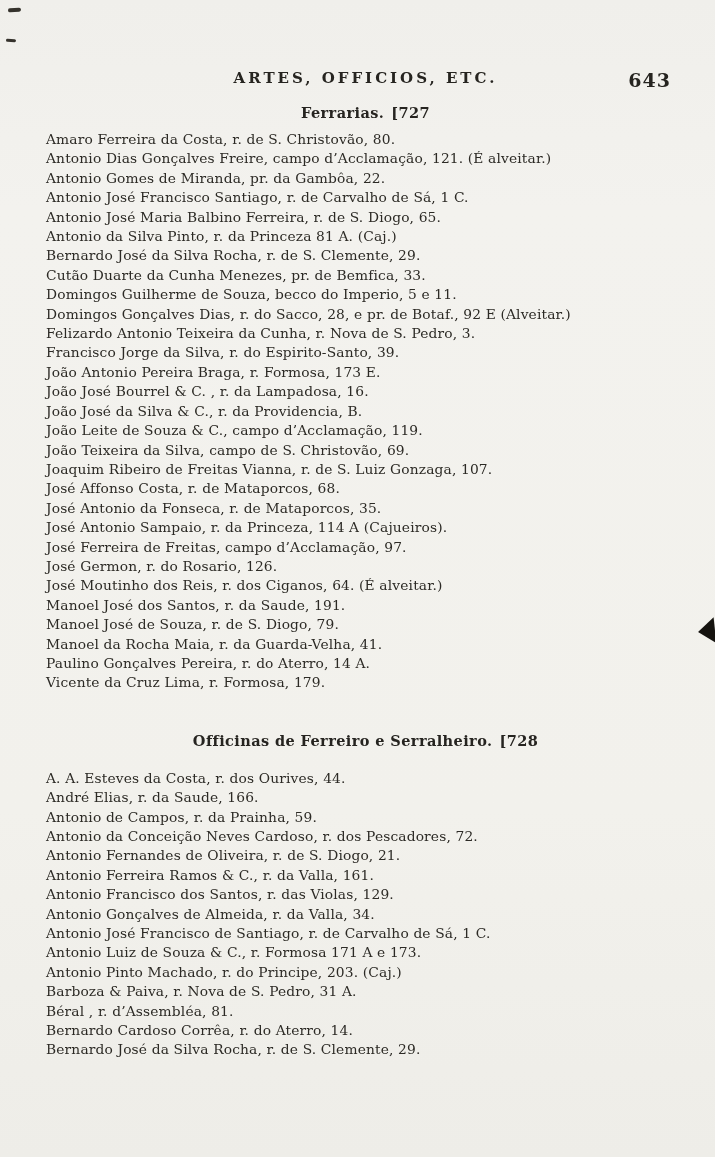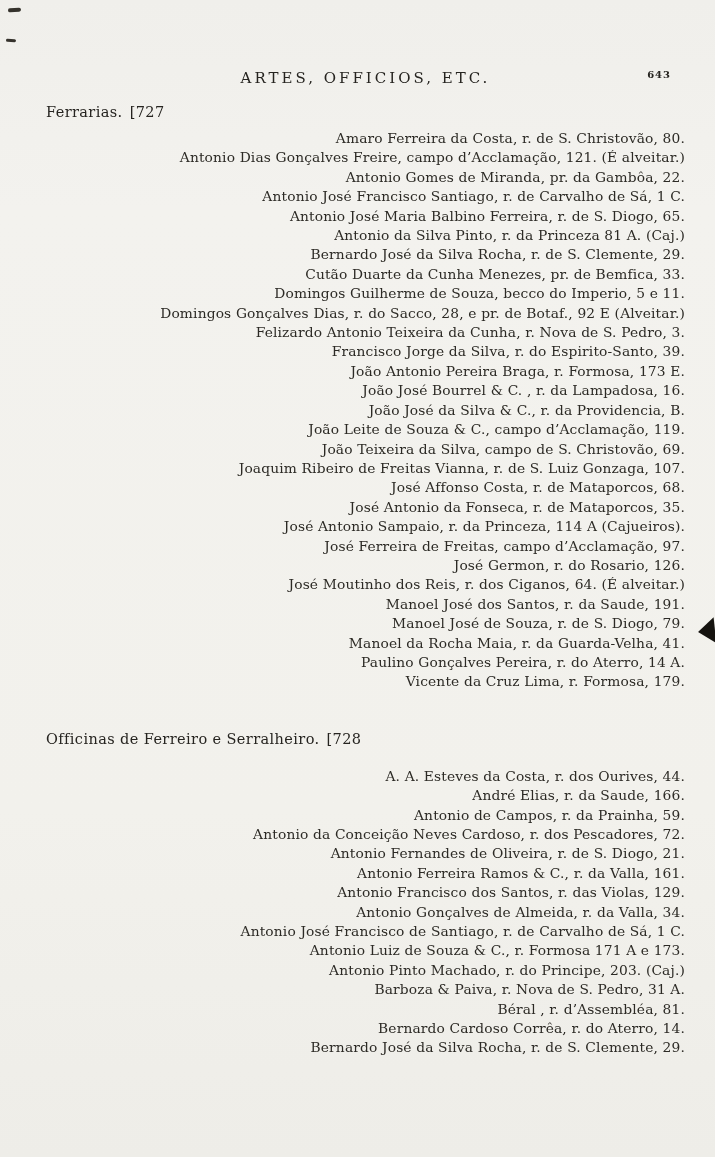--- a/index.html
+++ b/index.html
@@ -18,46 +18,47 @@
     background: linear-gradient(180deg, #f0efeb 0%, #f3f2ee 18%, #f2f1ec 70%, #eeede8 100%);
     overflow: hidden;
   }
   
   .running-head {
     position: relative;
     height: 20px;
     text-align: center;
   }
   .head-title {
-    font-weight: normal;
+    font-weight: bold;
     font-size: 15px;
     letter-spacing: 3px;
     color: #262420;
   }
   .page-num {
     position: absolute;
     right: 14px;
     top: 1px;
     font-weight: bold;
-    font-size: 10px;
+    font-size: 19px;
     letter-spacing: 1px;
     color: #262420;
   }
   
   .section-title {
+    text-align: center;
     font-size: 14.5px;
-    font-weight: normal;
+    font-weight: bold;
     letter-spacing: 0.4px;
     color: #262420;
   }
   .section-title .ref { margin-left: 7px; }
   .sec1 .section-title { margin-top: 16px; }
   .sec2 .section-title { margin-top: 39px; }
   
-  .entries { margin-top: 9px; text-align: right; }
+  .entries { margin-top: 9px; }
   .sec2 .entries { margin-top: 20px; }
   .entry {
     font-size: 13.8px;
     line-height: 19.4px;
     letter-spacing: 0.15px;
     white-space: nowrap;
     color: #2c2a25;
   }
   
   .ink-dash {

